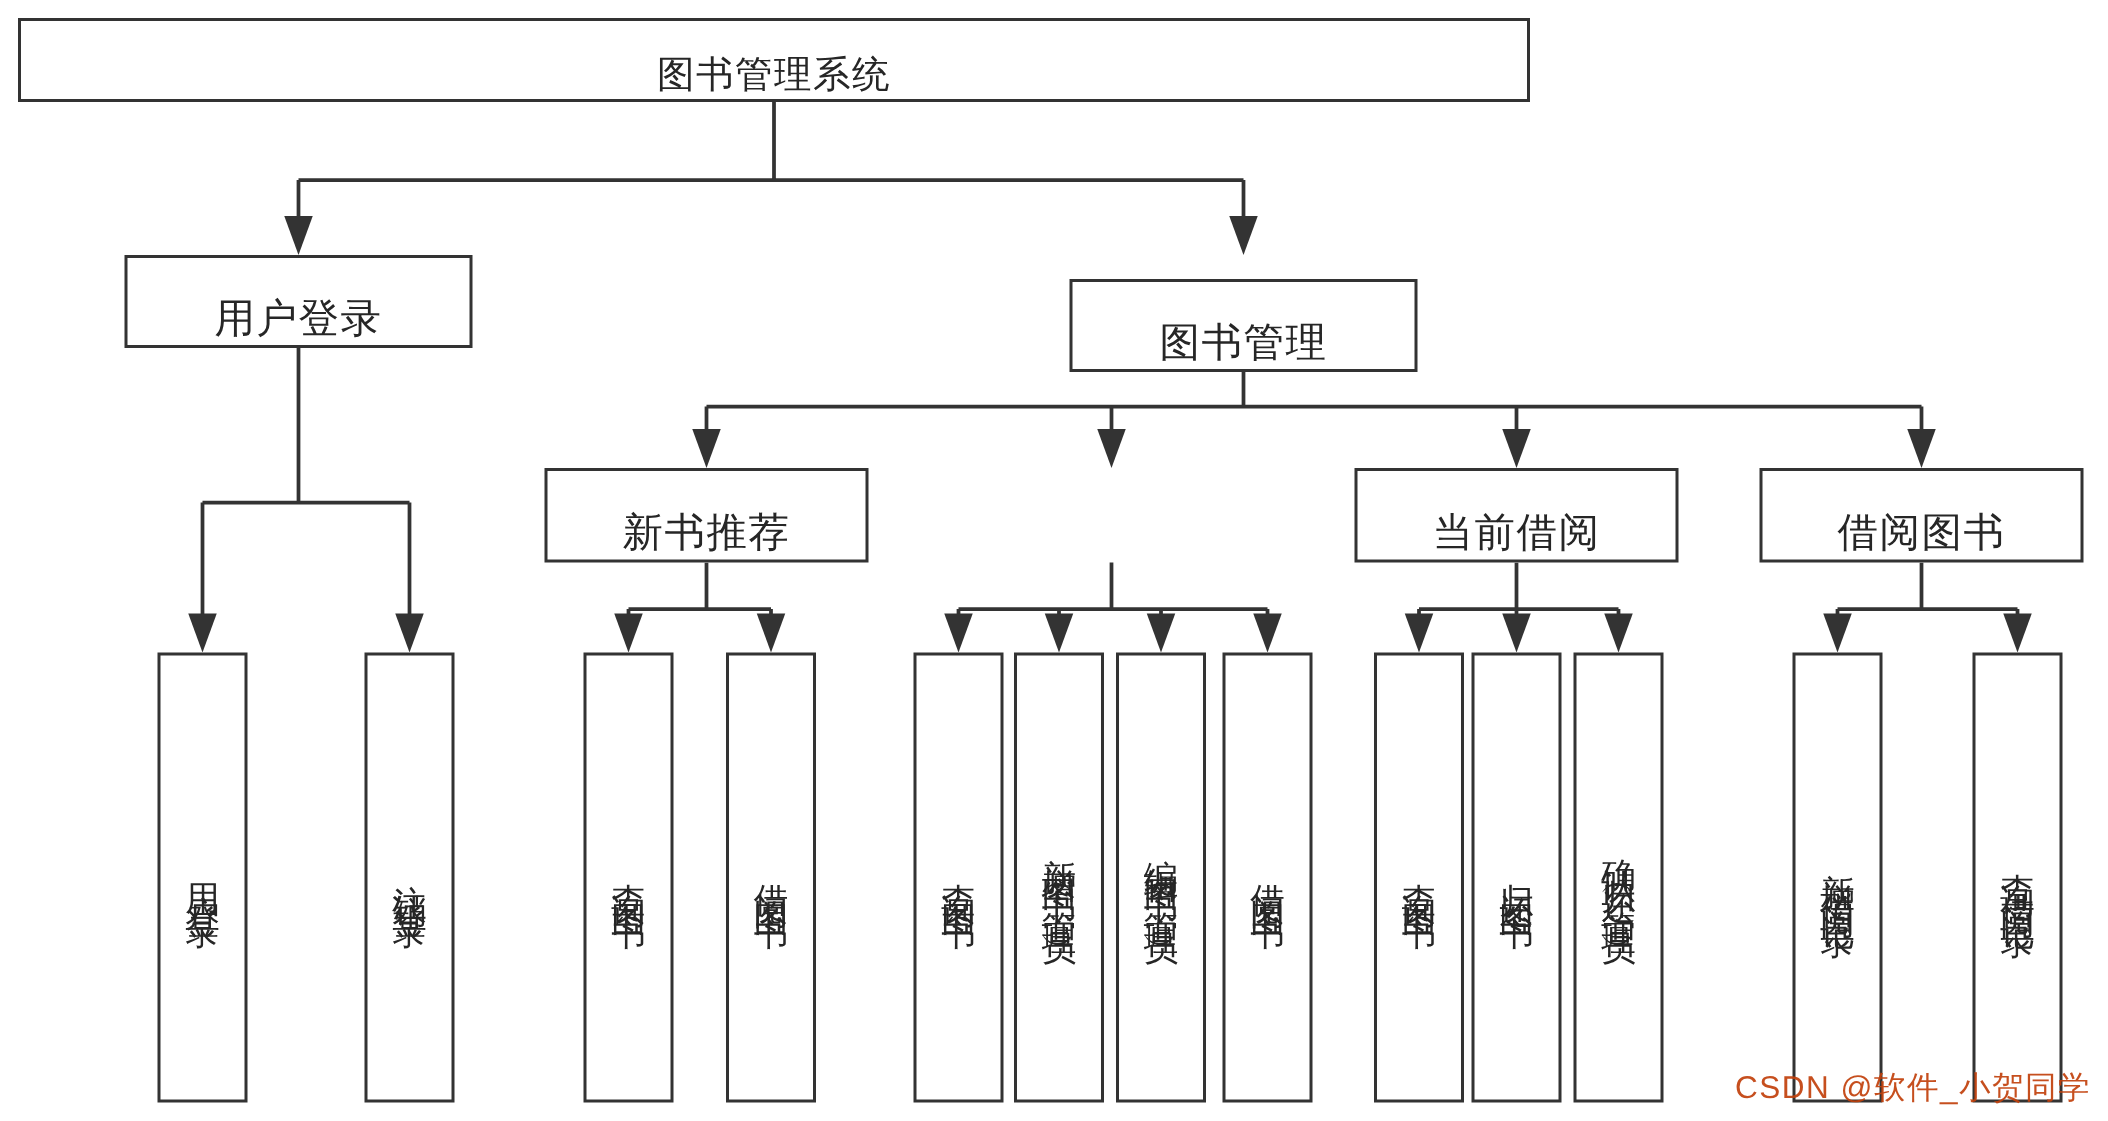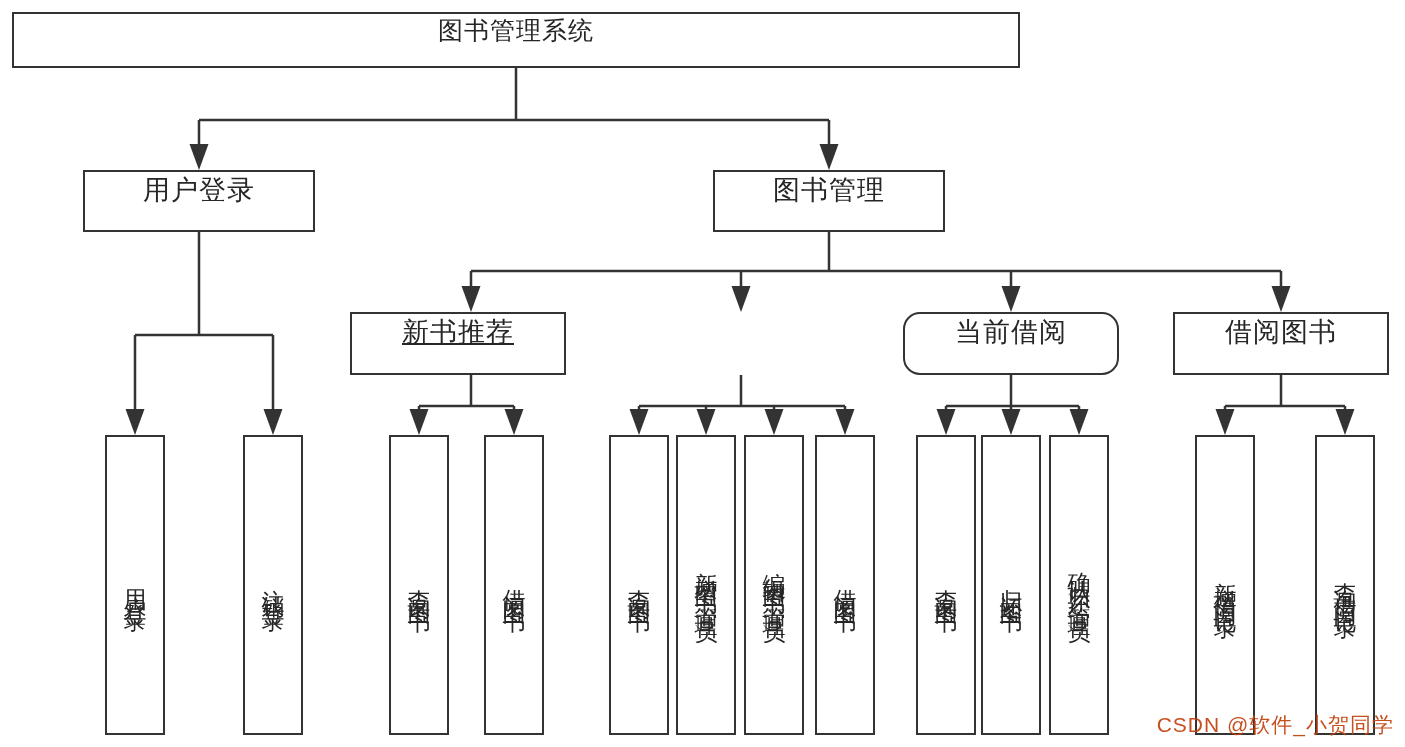--- a/index.html
+++ b/index.html
@@ -16,21 +16,21 @@
     position: absolute;
     left: 0; top: 0;
     width: 1405px; height: 747px;
   }
   .node {
     position: absolute;
     box-sizing: border-box;
     border: 2.5px solid #333333;
     background: #ffffff;
     display: flex;
-    align-items: flex-start;
+    align-items: flex-end;
     justify-content: center;
     text-align: center;
     letter-spacing: 1px;
     color: #262626;
   }
   .lvl1 { left: 12px; top: 12px; width: 1008px; height: 56px; font-size: 25px; }
   .lvl2 { top: 170px; width: 232px; height: 62px; font-size: 27px; }
   .lvl3 { top: 312px; width: 216px; height: 63px; font-size: 27px; }
   .leaf {
     position: absolute;
@@ -110,28 +110,28 @@
     <use href="#arrowhead" x="1345" y="435"></use>
   </svg>
 
   <div class="node lvl1">
     <span>图书管理系统</span>
   </div>
 
   <div class="node lvl2" style="left:83px;">
     <span>用户登录</span>
   </div>
-  <div class="node lvl2" style="left:713px;">
+  <div class="node lvl2" style="left:713px;margin-top:16px;">
     <span>图书管理</span>
   </div>
 
-  <div class="node lvl3" style="left:350px;text-decoration:underline;">
+  <div class="node lvl3" style="left:363px;">
     <span>新书推荐</span>
   </div>
-  <div class="node lvl3" style="left:903px;border-radius:17px;">
+  <div class="node lvl3" style="left:903px;">
     <span>当前借阅</span>
   </div>
   <div class="node lvl3" style="left:1173px;">
     <span>借阅图书</span>
   </div>
 
   <div class="leaf" style="left:105px;">
     <span class="vtext">用户登录</span>
   </div>
   <div class="leaf" style="left:243px;">

